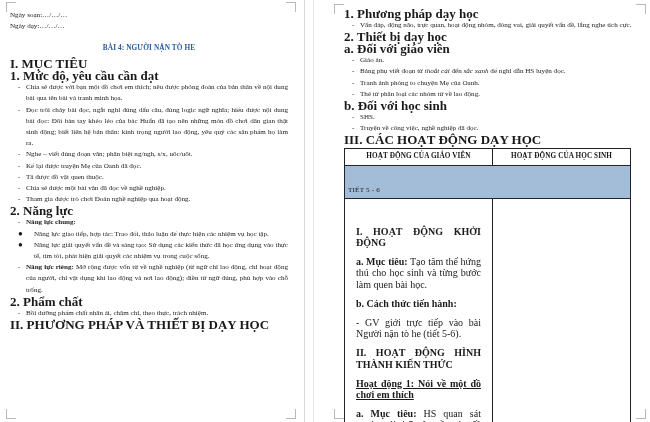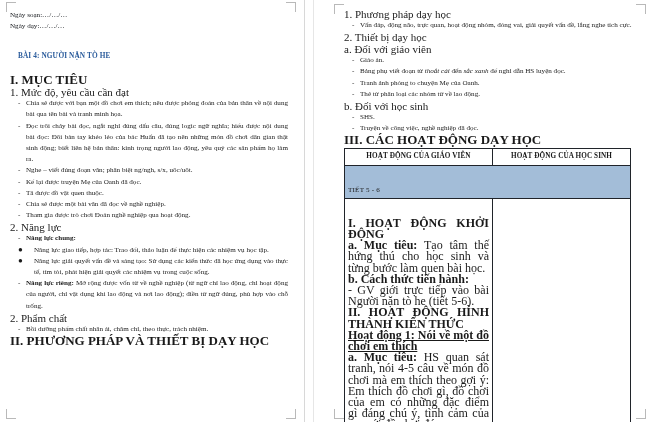--- a/index.html
+++ b/index.html
@@ -81,34 +81,35 @@
     text-align: justify;
     color: #15181c;
   }
   .b { font-weight: bold; }
   .i { font-style: italic; }
   .u { text-decoration: underline; }
 
   .headline {
     font-weight: bold;
     color: #2b5c9c;
+    text-align: center;
     font-size: 7.3px;
     line-height: 12px;
     letter-spacing: .1px;
-    margin: 8px;
+    margin: 0;
   }
   .h-sec {
     font-weight: bold;
     font-size: 13px;
     line-height: 12px;
     margin: 0;
   }
   .h-sub {
-    font-weight: normal;
-    font-size: 11px;
+    font-weight: bold;
+    font-size: 13px;
     line-height: 12px;
     margin: 0;
   }
 
   .li {
     position: relative;
     padding-left: 16px;
     font-size: 7.1px;
     line-height: 11.2px;
     text-align: justify;
@@ -155,22 +156,22 @@
   .col-gv { width: 148px; }
   .col-hs { width: 138px; }
   .tiet-row td {
     text-align: center;
     font-weight: bold;
     font-size: 7.3px;
     padding: 2px 0 2px 0;
     letter-spacing: .2px;
   }
   .cell-p {
-    margin: 0;
-    font-size: 12px;
+    margin: 8px;
+    font-size: 10px;
     line-height: 11.2px;
     text-align: justify;
   }
   .cell-body { min-height: 118px; }
 </style>
 </head>
 <body>
 
 <div class="viewer">
 

